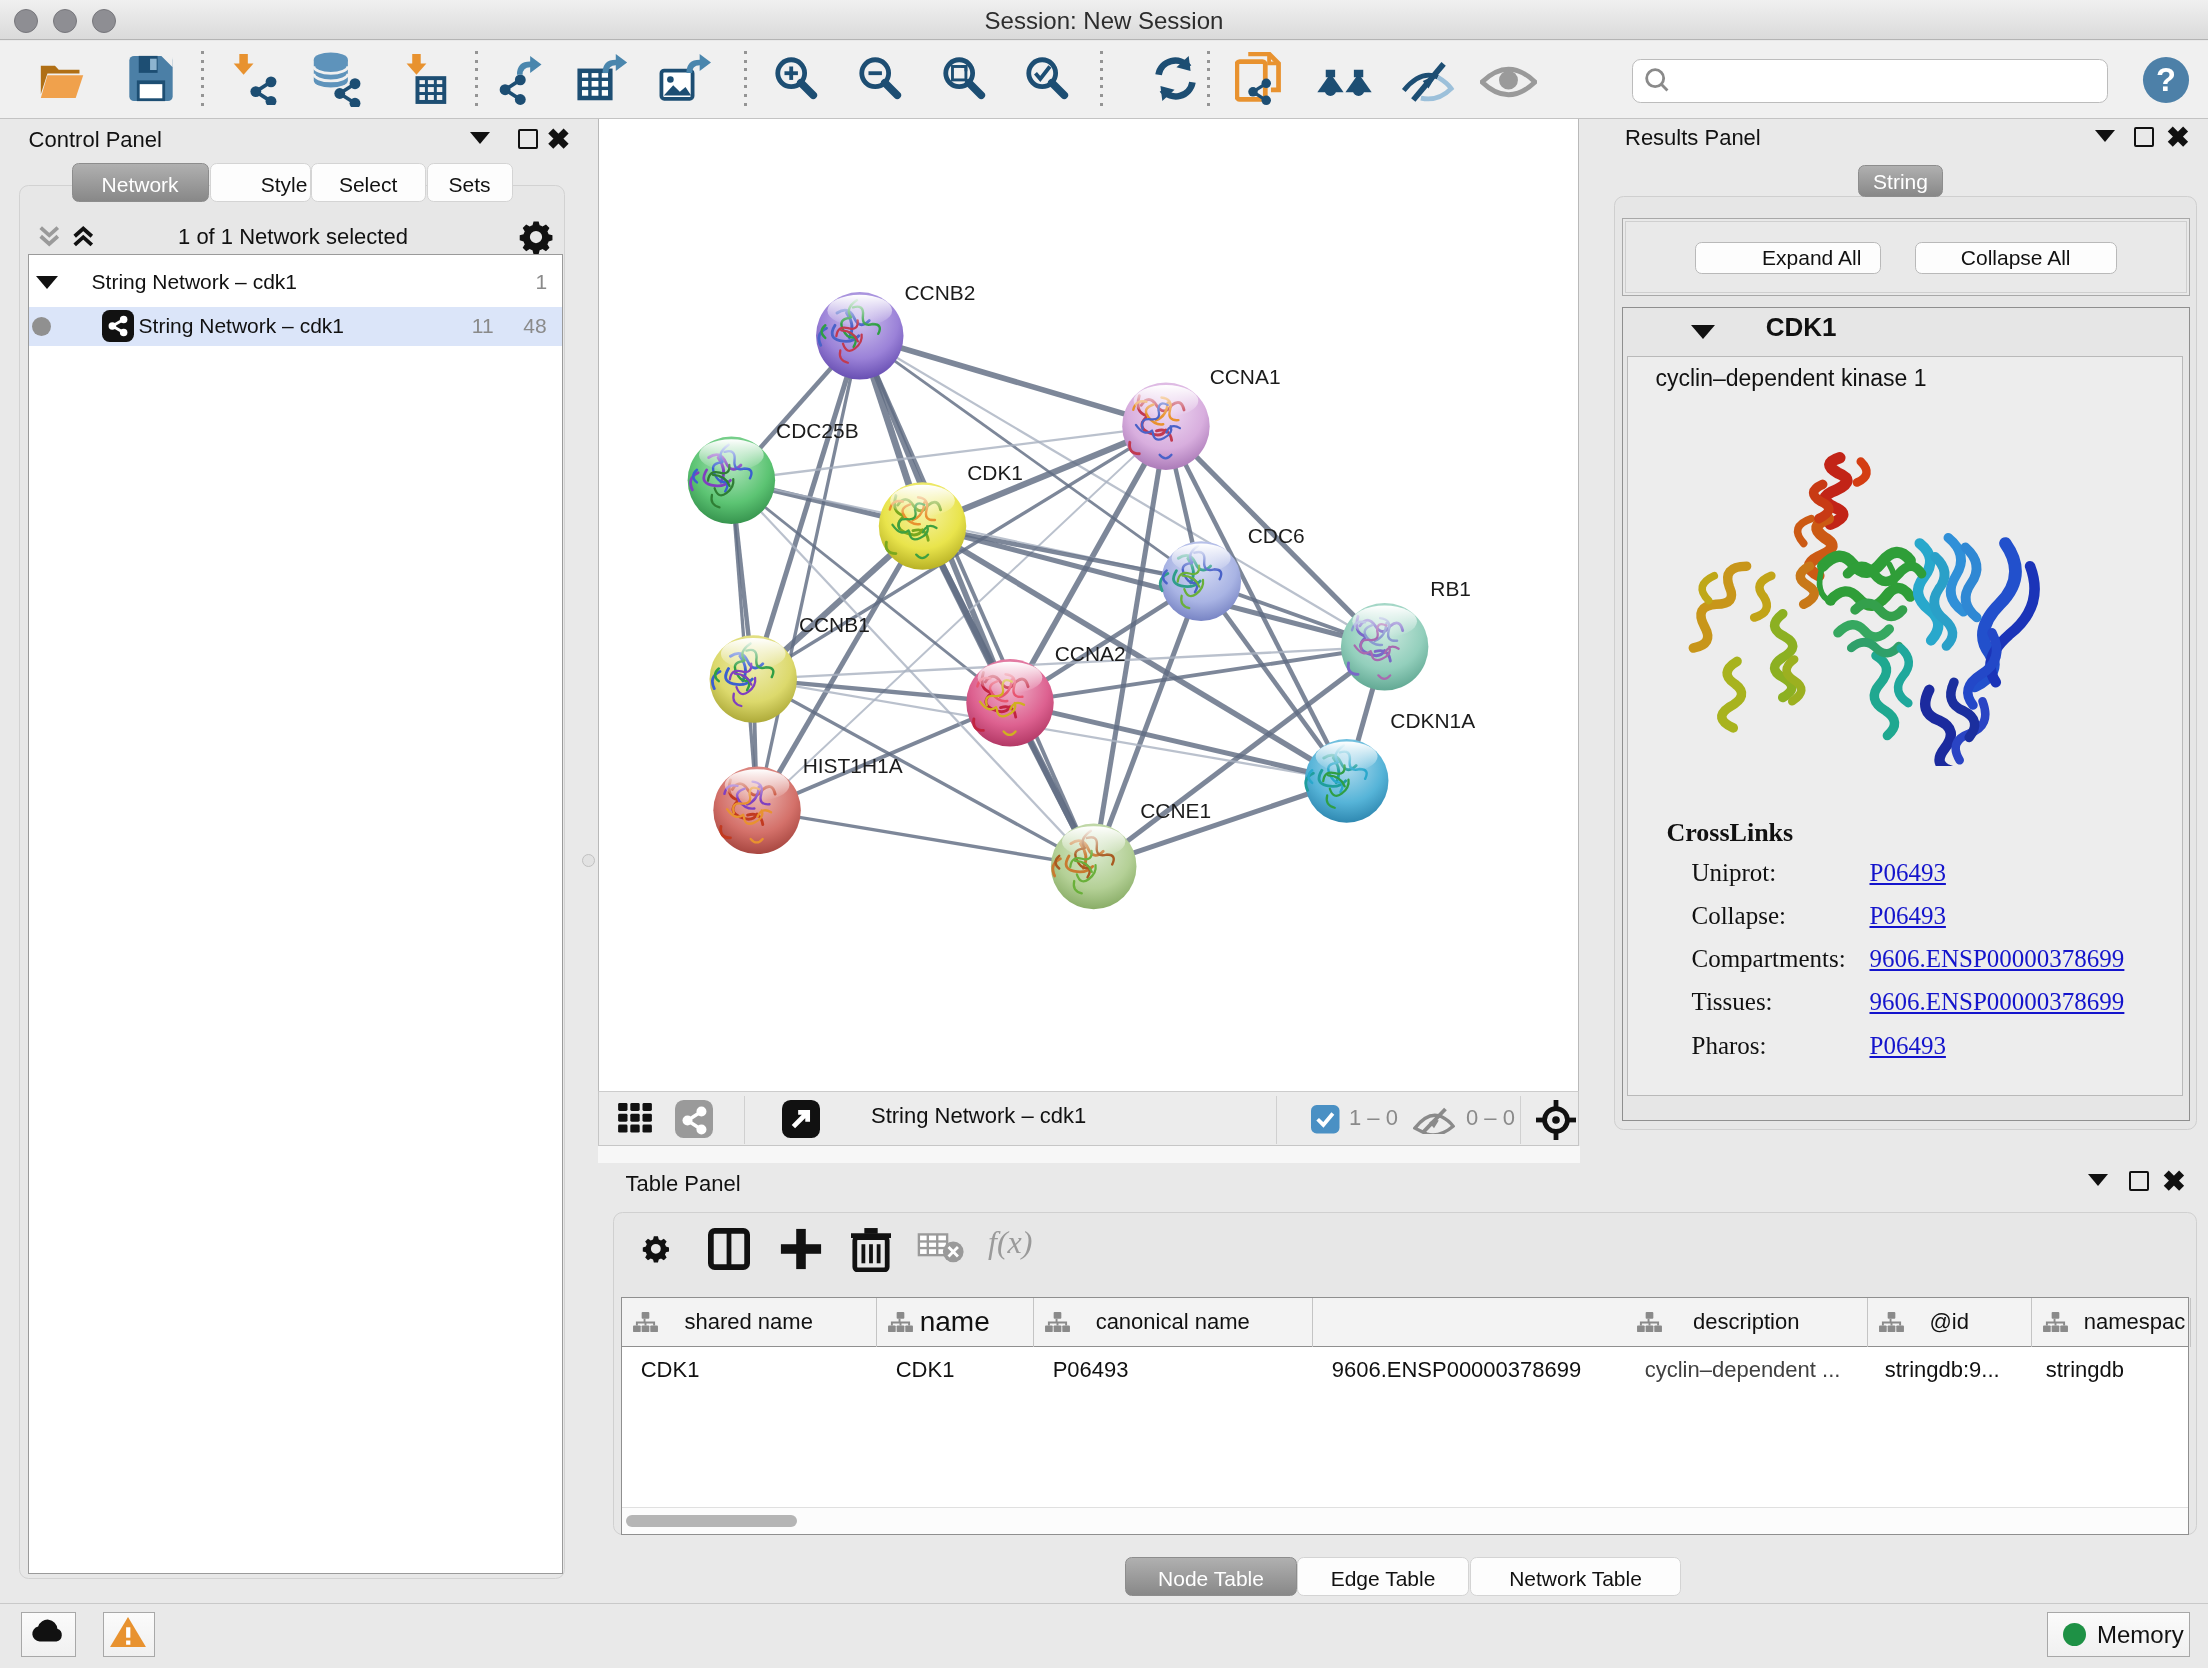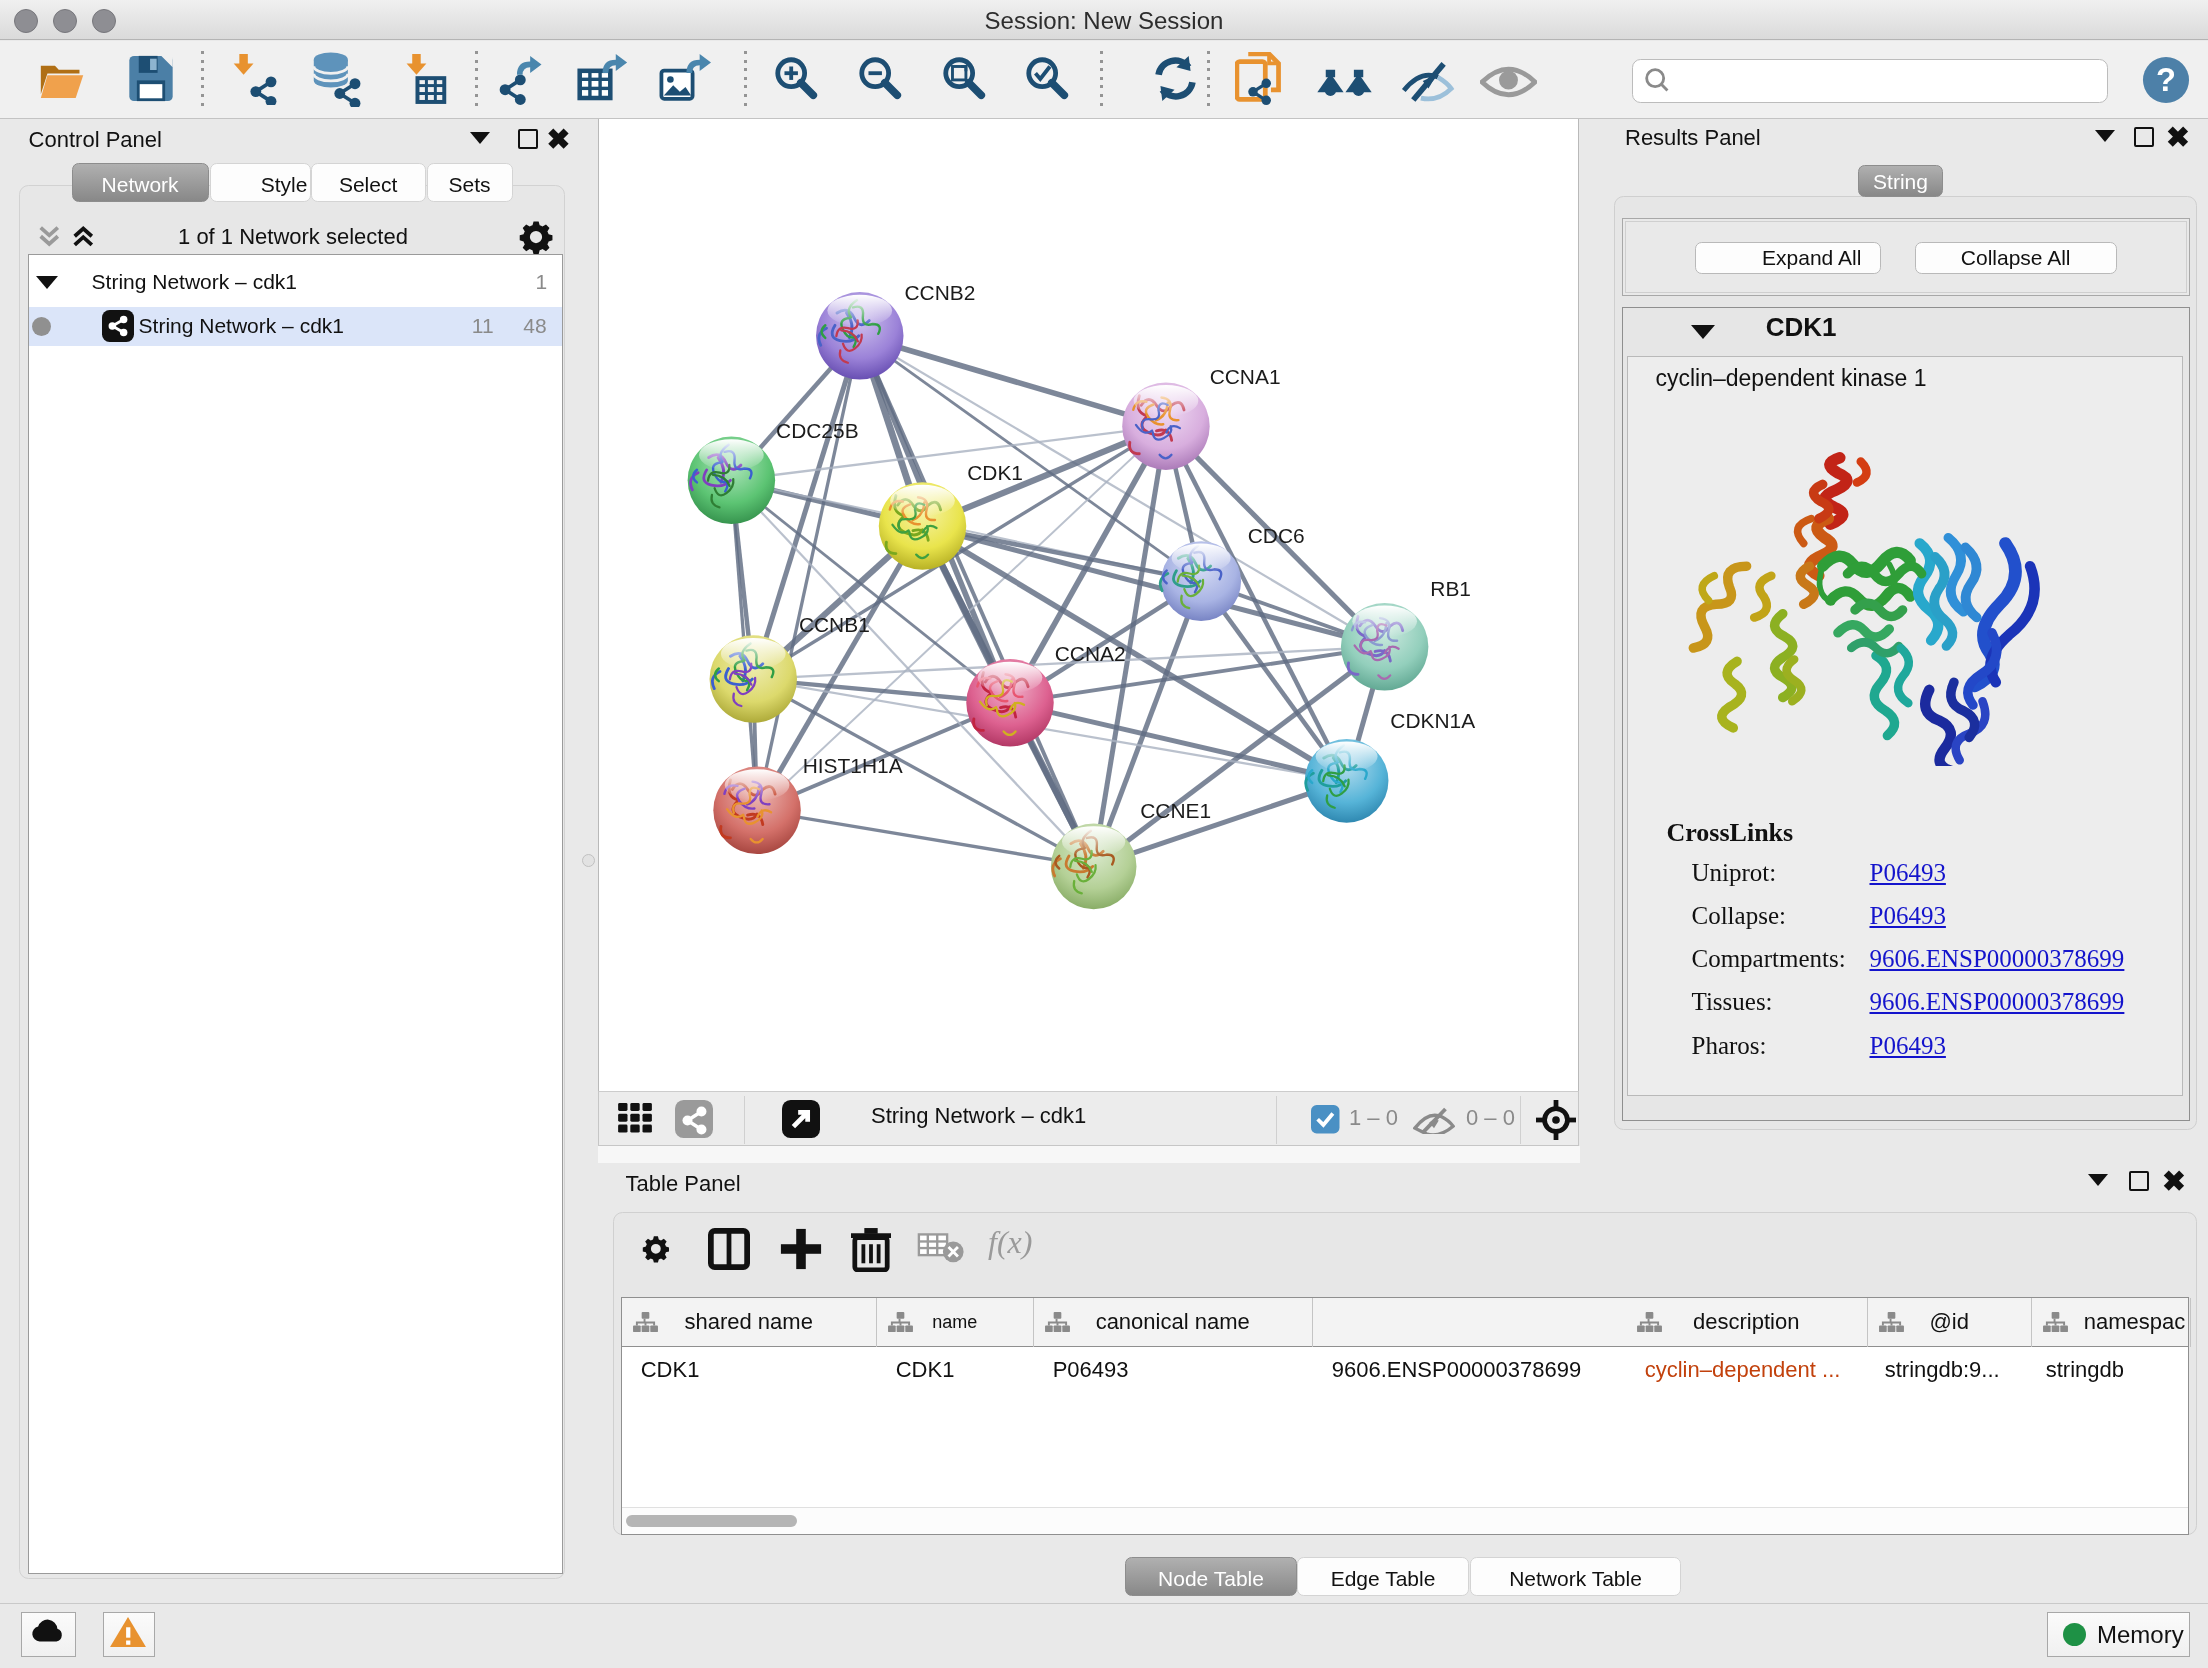--- a/index.html
+++ b/index.html
@@ -751,21 +751,21 @@
       <div id="tp-head" style="position:absolute; left:0; top:0; width:100%; height:49px; background:#f3f3f3; border-bottom:1.9px solid #8f8f8f;">
           <div style="position:absolute;left:0px;top:0;width:255px;height:49px;border-right:1.9px solid #c4c4c4;text-align:center;font-size:22px;color:#111;line-height:48px;"><span style="position:absolute;left:11.4px;top:13.3px;line-height:0;"><svg width="25" height="23" viewBox="0 0 26 24" style="vertical-align:-3.8px;">
                 <g fill="#8a8a8a">
                   <rect x="9" y="1" width="8" height="7" rx="1"></rect>
                   <rect x="0" y="15" width="8" height="7" rx="1"></rect>
                   <rect x="9" y="15" width="8" height="7" rx="1"></rect>
                   <rect x="18" y="15" width="8" height="7" rx="1"></rect>
                   <path d="M12 8 v4 M4 15 v-3 h18 v3 M13 12 v3" stroke="#8a8a8a" stroke-width="2" fill="none"></path>
                 </g>
               </svg></span>shared name</div>
-          <div style="position:absolute;left:255px;top:0;width:157px;height:49px;border-right:1.9px solid #c4c4c4;text-align:center;font-size:18px;color:#111;line-height:48px;"><span style="position:absolute;left:11.4px;top:13.3px;line-height:0;"><svg width="25" height="23" viewBox="0 0 26 24" style="vertical-align:-3.8px;">
+          <div style="position:absolute;left:255px;top:0;width:157px;height:49px;border-right:1.9px solid #c4c4c4;text-align:center;font-size:28px;color:#111;line-height:48px;"><span style="position:absolute;left:11.4px;top:13.3px;line-height:0;"><svg width="25" height="23" viewBox="0 0 26 24" style="vertical-align:-3.8px;">
                 <g fill="#8a8a8a">
                   <rect x="9" y="1" width="8" height="7" rx="1"></rect>
                   <rect x="0" y="15" width="8" height="7" rx="1"></rect>
                   <rect x="9" y="15" width="8" height="7" rx="1"></rect>
                   <rect x="18" y="15" width="8" height="7" rx="1"></rect>
                   <path d="M12 8 v4 M4 15 v-3 h18 v3 M13 12 v3" stroke="#8a8a8a" stroke-width="2" fill="none"></path>
                 </g>
               </svg></span>name</div>
           <div style="position:absolute;left:412px;top:0;width:279px;height:49px;border-right:1.9px solid #c4c4c4;text-align:center;font-size:22px;color:#111;line-height:48px;"><span style="position:absolute;left:11.4px;top:13.3px;line-height:0;"><svg width="25" height="23" viewBox="0 0 26 24" style="vertical-align:-3.8px;">
                 <g fill="#8a8a8a">
@@ -802,21 +802,21 @@
                   <rect x="18" y="15" width="8" height="7" rx="1"></rect>
                   <path d="M12 8 v4 M4 15 v-3 h18 v3 M13 12 v3" stroke="#8a8a8a" stroke-width="2" fill="none"></path>
                 </g>
               </svg></span>namespac</div>
         </div>
       <div id="tp-row" style="position:absolute; left:0; top:51px; width:100%; height:42px;">
           <div style="position:absolute;left:19px;top:7.6px;font-size:22px;color:#111;">CDK1</div>
           <div style="position:absolute;left:274px;top:7.6px;font-size:22px;color:#111;">CDK1</div>
           <div style="position:absolute;left:431px;top:7.6px;font-size:22px;color:#111;">P06493</div>
           <div style="position:absolute;left:710px;top:7.6px;font-size:22px;color:#111;">9606.ENSP00000378699</div>
-          <div style="position:absolute;left:1023px;top:7.6px;font-size:22px;color:#c2410c;">cyclin–dependent ...</div>
+          <div style="position:absolute;left:1023px;top:7.6px;font-size:22px;color:#404040;">cyclin–dependent ...</div>
           <div style="position:absolute;left:1263px;top:7.6px;font-size:22px;color:#111;">stringdb:9...</div>
           <div style="position:absolute;left:1424px;top:7.6px;font-size:22px;color:#111;">stringdb</div>
         </div>
       <div style="position:absolute; left:0px; bottom:0px; width:100%; height:27px; background:#fcfcfc; border-top:1px solid #e0e0e0;">
         <div style="position:absolute; left:4.8px; top:6.7px; width:171px; height:12.4px; background:#b5b5b5; border-radius:6.7px;"></div>
       </div>
     </div>
   </div>
   <div class="tab tabsel" style="left:527px; top:394px; width:172px;">Node Table</div>
   <div class="tab tabun" style="left:699px; top:394px; width:172px;">Edge Table</div>

